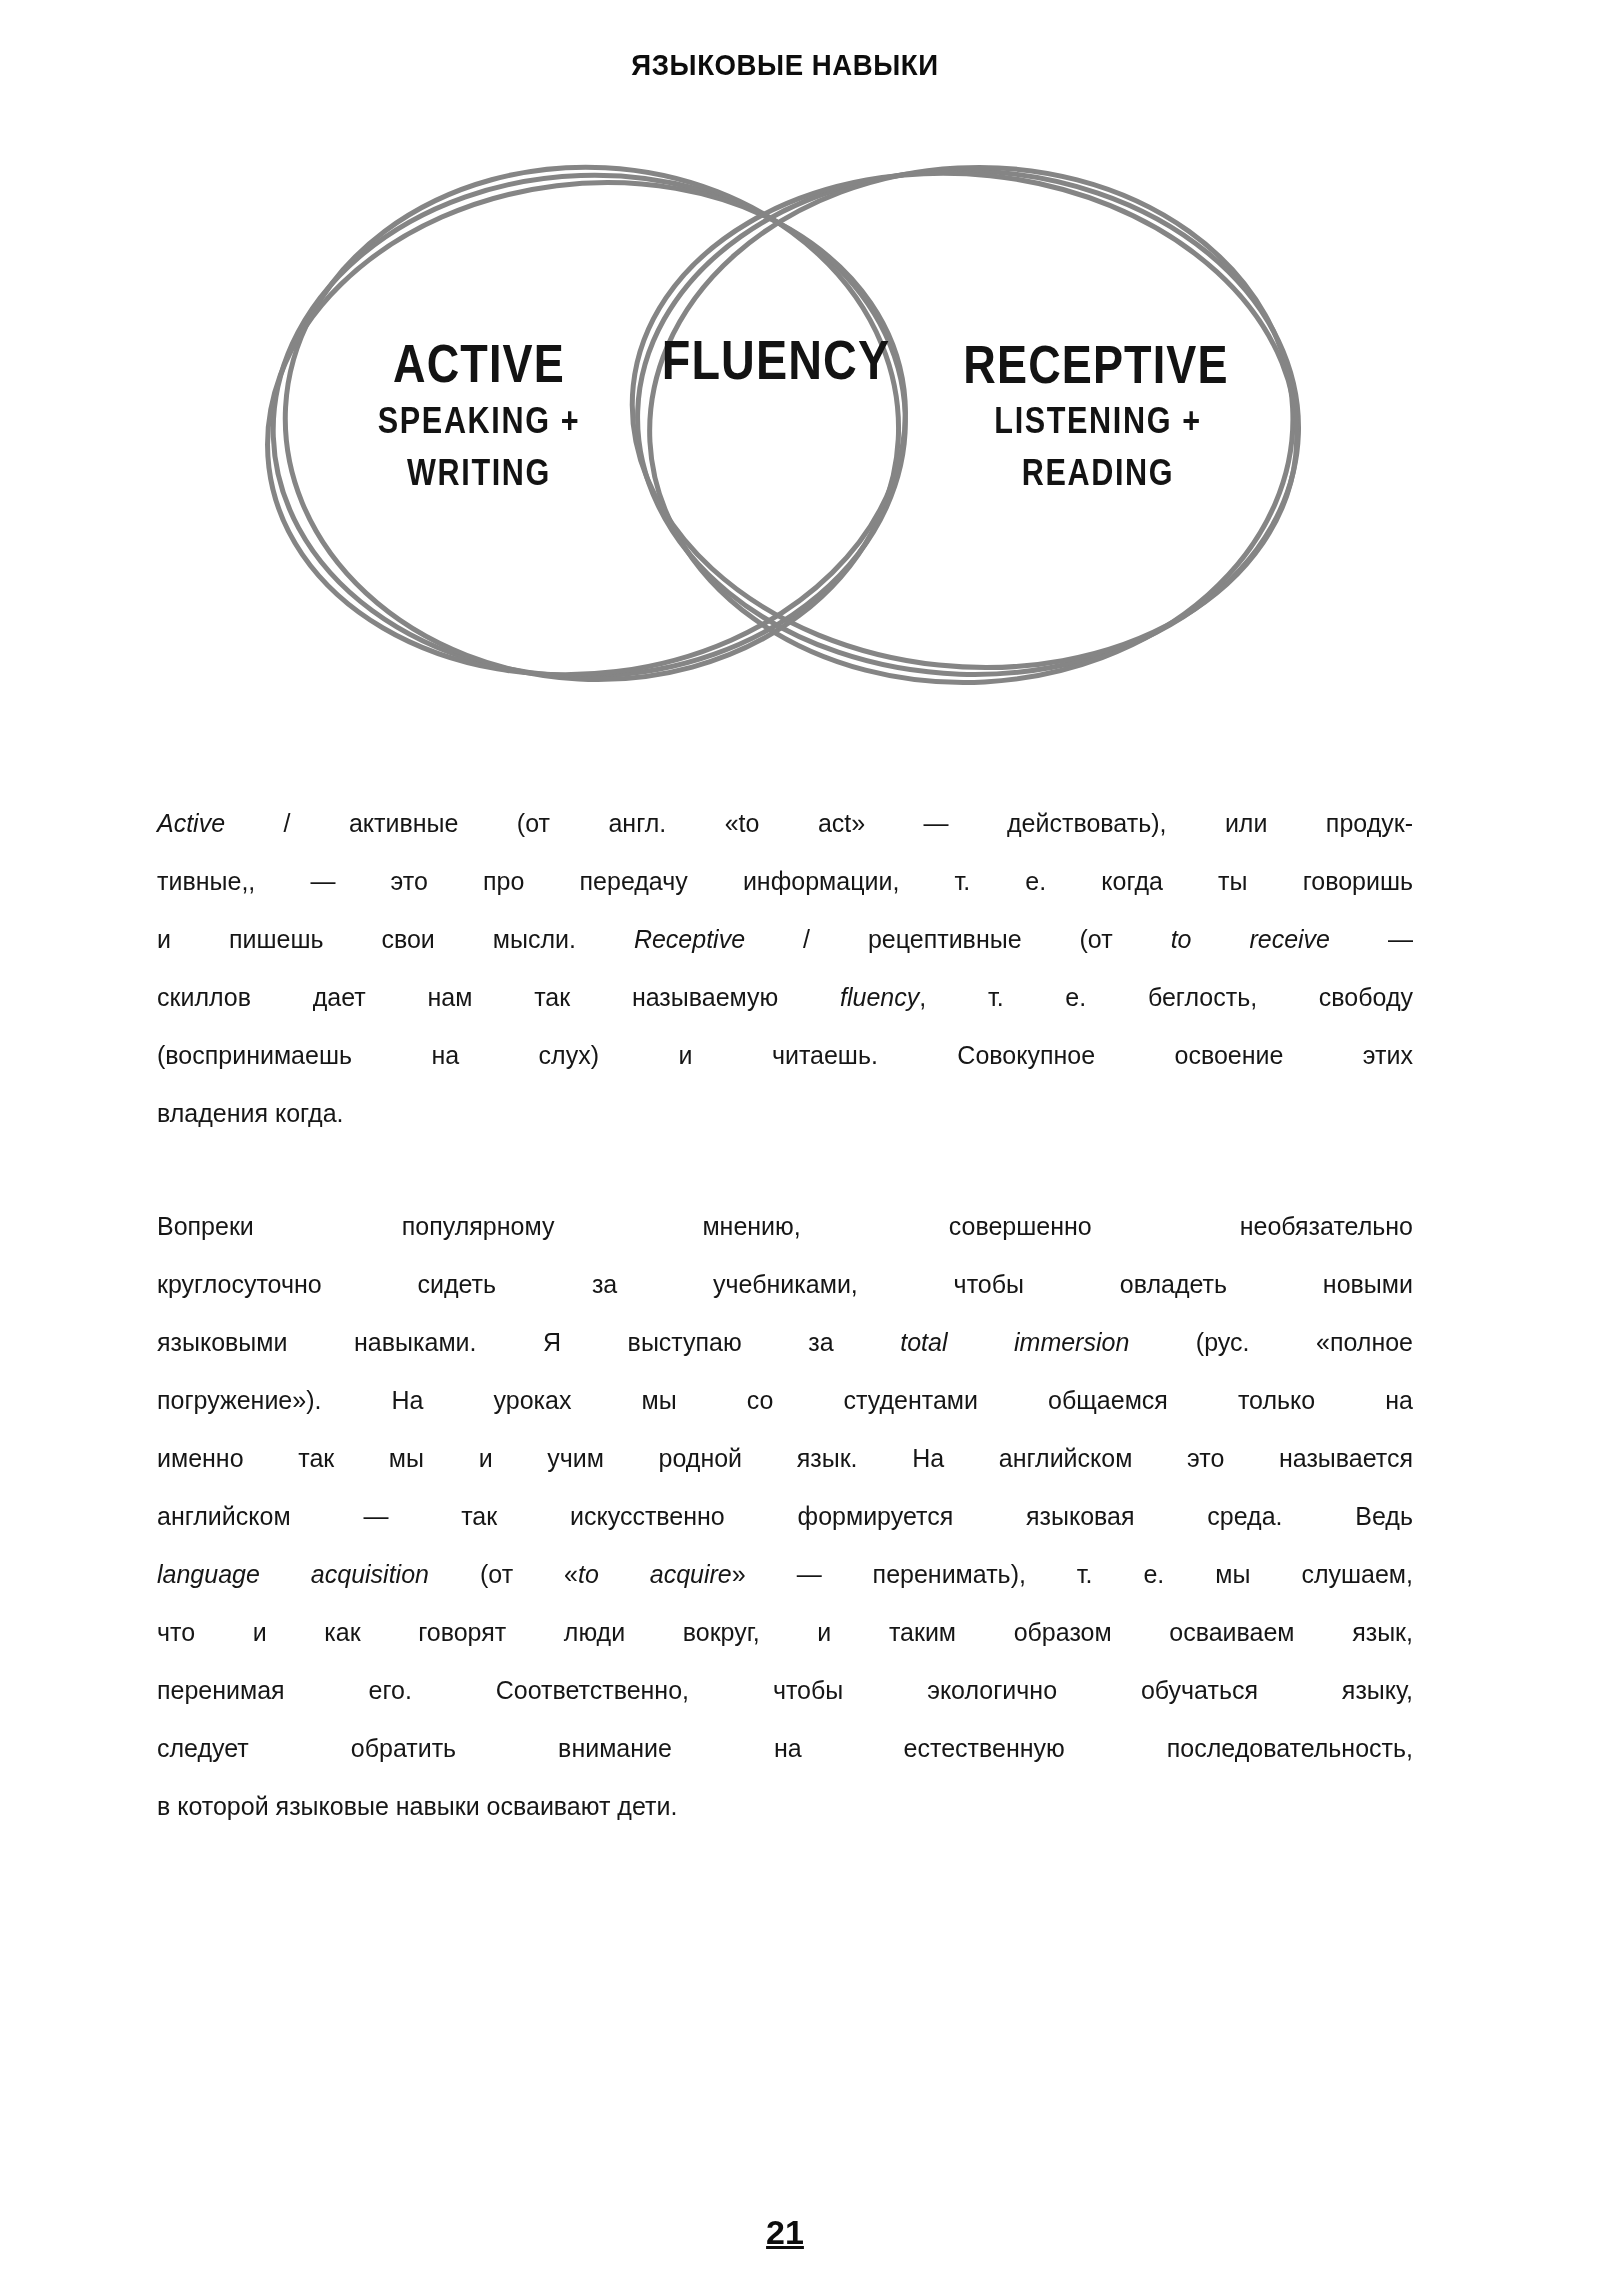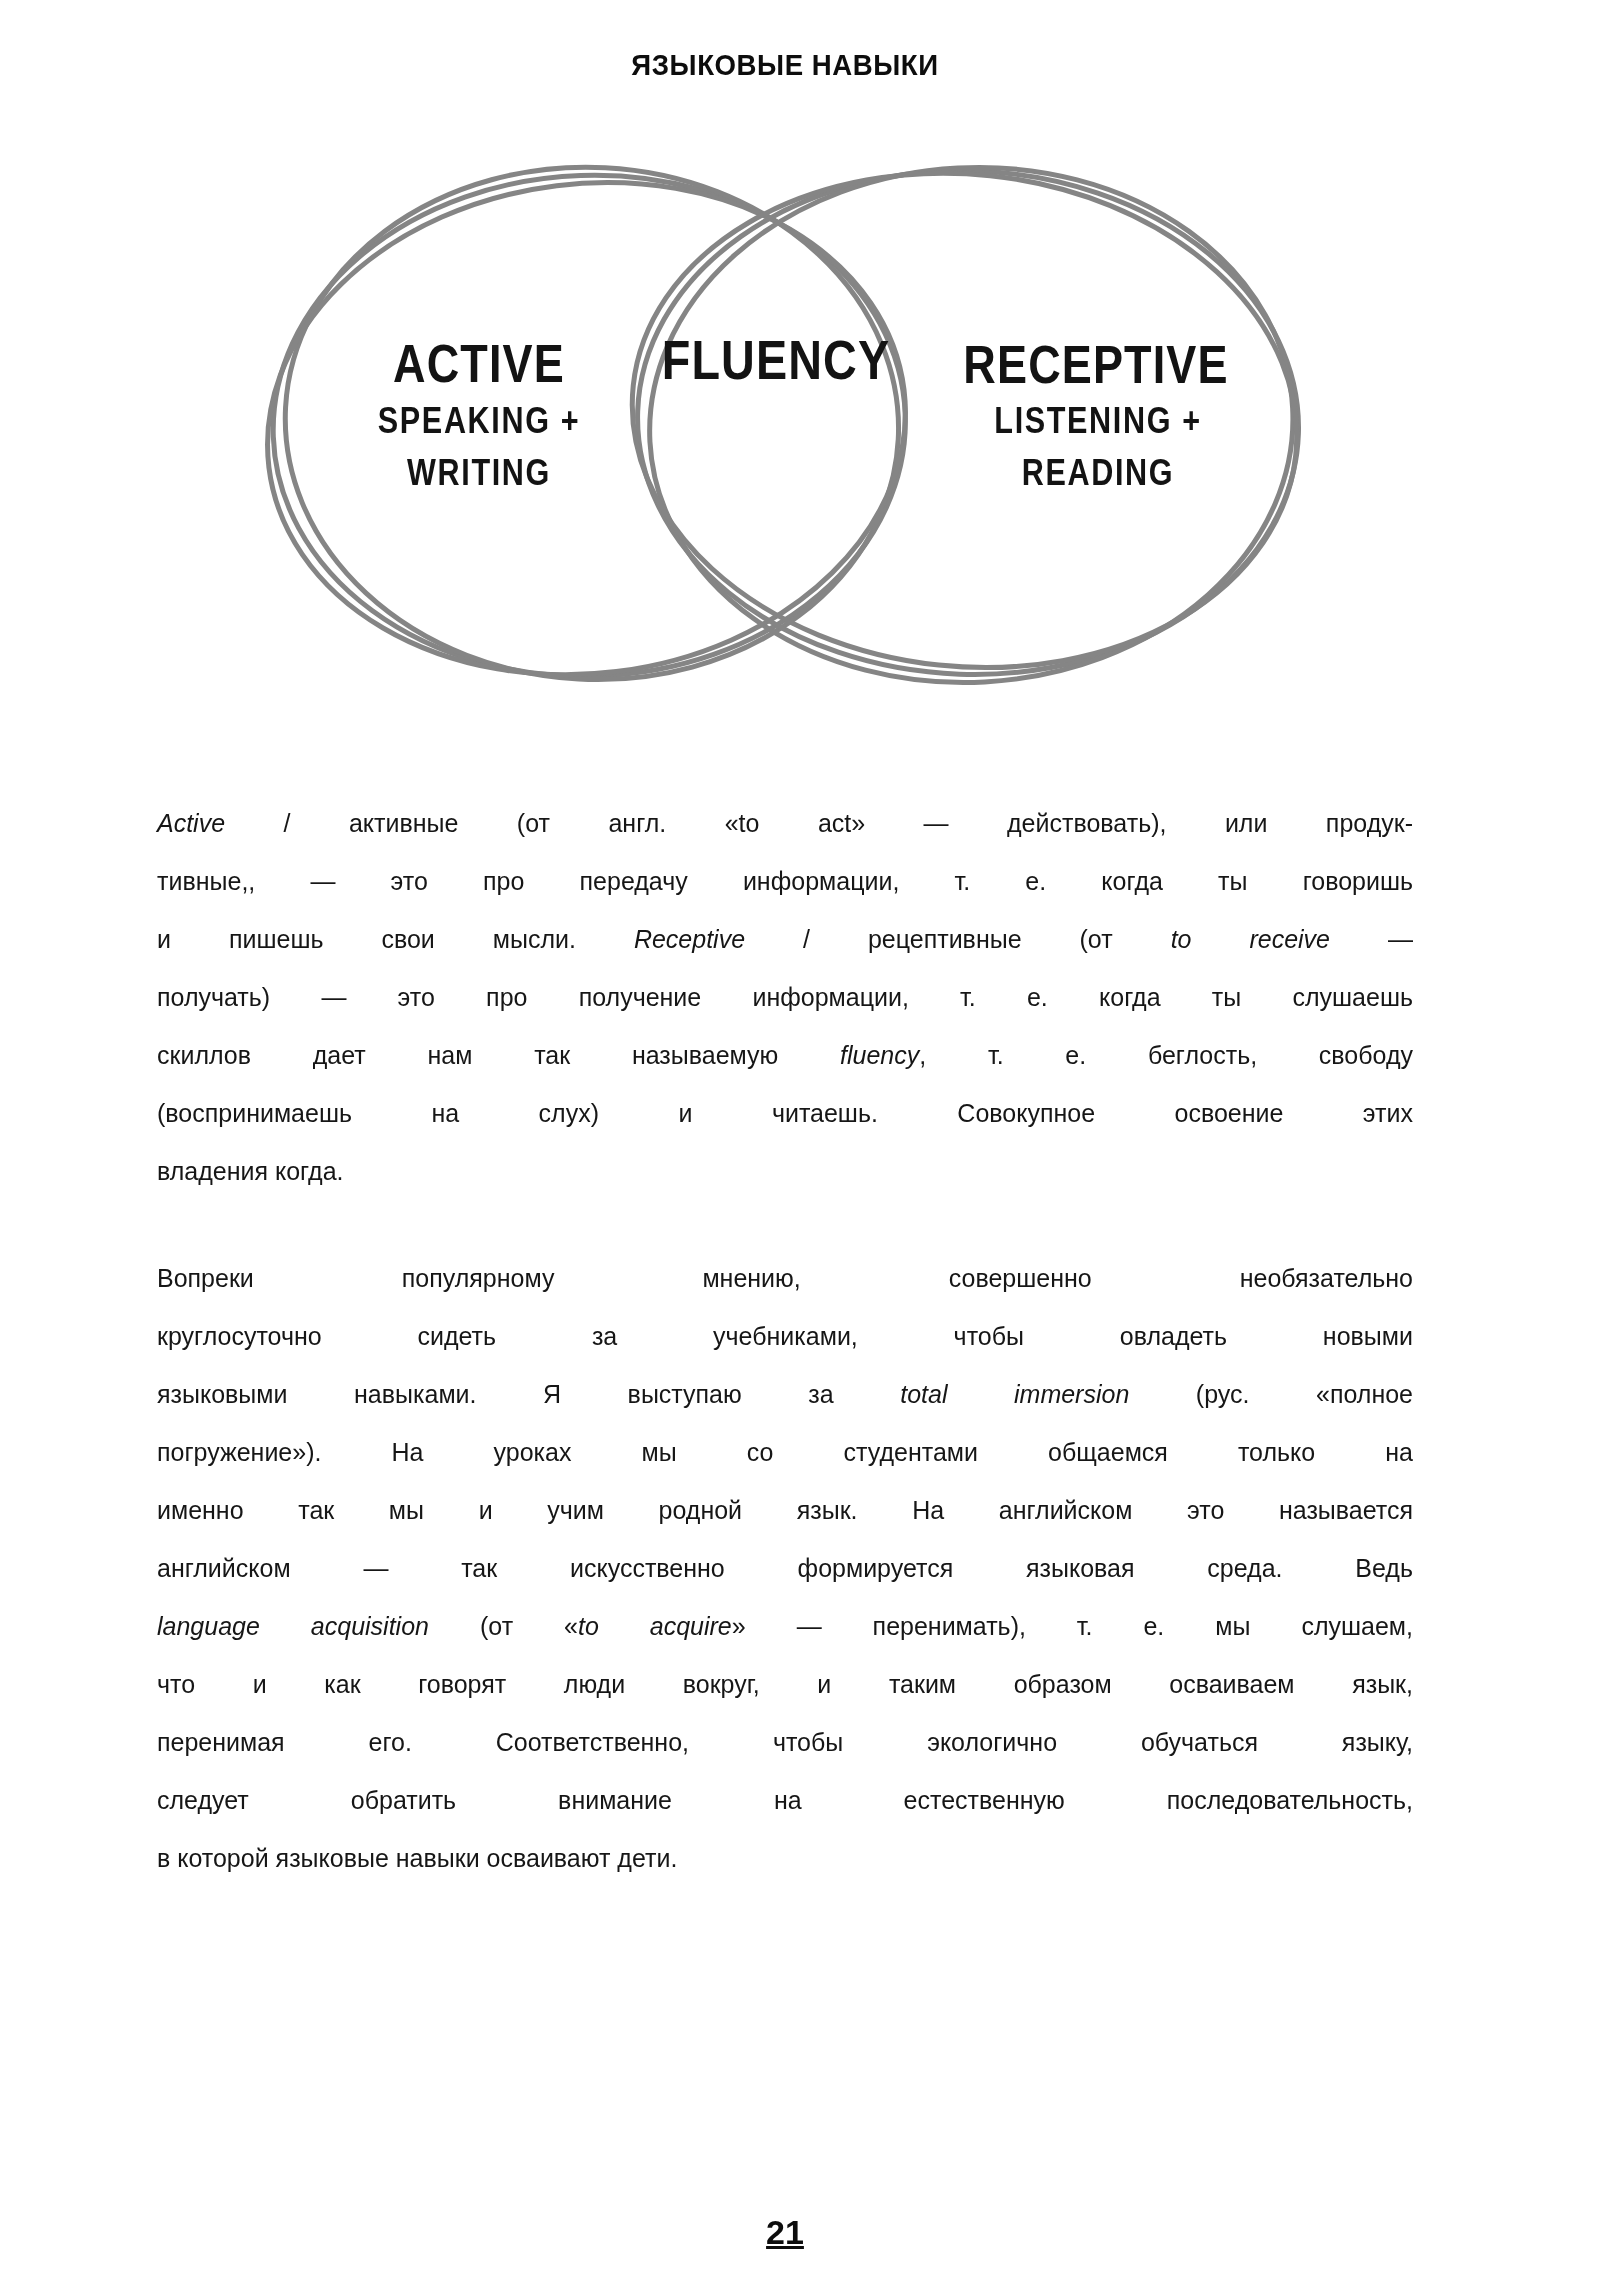--- a/index.html
+++ b/index.html
@@ -81,27 +81,26 @@
   <div class="vlabel huge" style="left:557px;top:333px;">FLUENCY</div>
 
   <div class="vlabel big" style="left:877px;top:338px;">RECEPTIVE</div>
   <div class="vlabel small" style="left:879px;top:403px;">LISTENING +</div>
   <div class="vlabel small" style="left:879px;top:455px;">READING</div>
 
   <div class="para" style="top:794px;">
       <div class="tline"><i>Active</i><span> / активные (от англ. «to act» — действовать), или продук-</span></div>
       <div class="tline"><span>тивные,, — это про передачу информации, т. е. когда ты говоришь</span></div>
       <div class="tline"><span>и пишешь свои мысли. </span><i>Receptive</i><span> / рецептивные (от </span><i>to receive</i><span> —</span></div>
-      <div class="tline"><span>получать) — это про получение информации, т. е. когда ты слушаешь</span></div>
       <div class="tline"><span>скиллов дает нам так называемую </span><i>fluency</i><span>, т. е. беглость, свободу</span></div>
       <div class="tline"><span>(воспринимаешь на слух) и читаешь. Совокупное освоение этих</span></div>
       <div class="tline tline-last"><span>владения когда.</span></div>
     </div>
 
-  <div class="para" style="top:1249px;">
+  <div class="para" style="top:1197px;">
       <div class="tline"><span>Вопреки популярному мнению, совершенно необязательно</span></div>
       <div class="tline"><span>круглосуточно сидеть за учебниками, чтобы овладеть новыми</span></div>
       <div class="tline"><span>языковыми навыками. Я выступаю за </span><i>total immersion</i><span> (рус. «полное</span></div>
       <div class="tline"><span>погружение»). На уроках мы со студентами общаемся только на</span></div>
       <div class="tline"><span>именно так мы и учим родной язык. На английском это называется</span></div>
       <div class="tline"><span>английском — так искусственно формируется языковая среда. Ведь</span></div>
       <div class="tline"><i>language acquisition</i><span> (от «</span><i>to acquire</i><span>» — перенимать), т. е. мы слушаем,</span></div>
       <div class="tline"><span>что и как говорят люди вокруг, и таким образом осваиваем язык,</span></div>
       <div class="tline"><span>перенимая его. Соответственно, чтобы экологично обучаться языку,</span></div>
       <div class="tline"><span>следует обратить внимание на естественную последовательность,</span></div>

